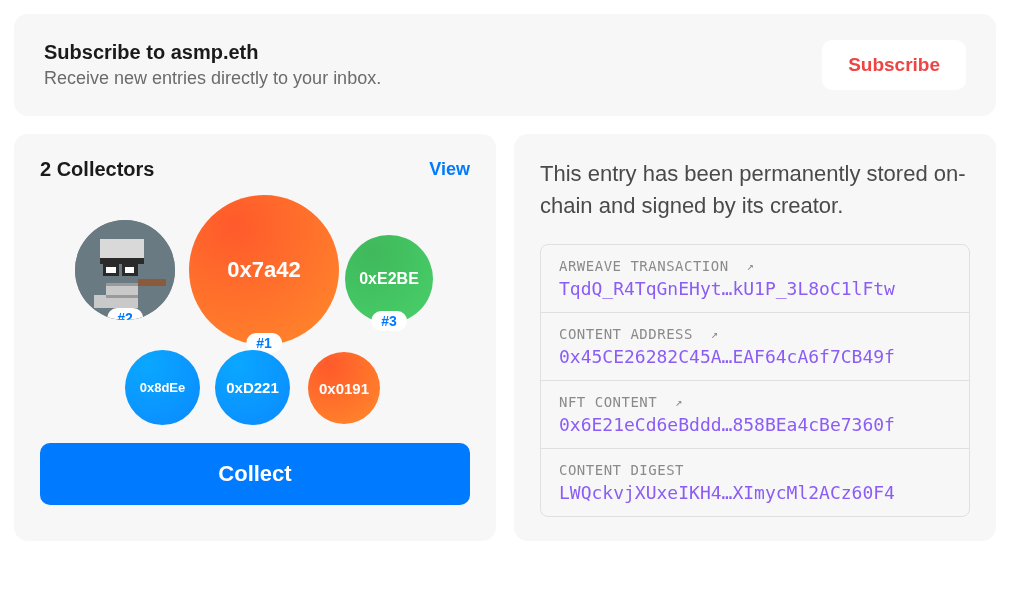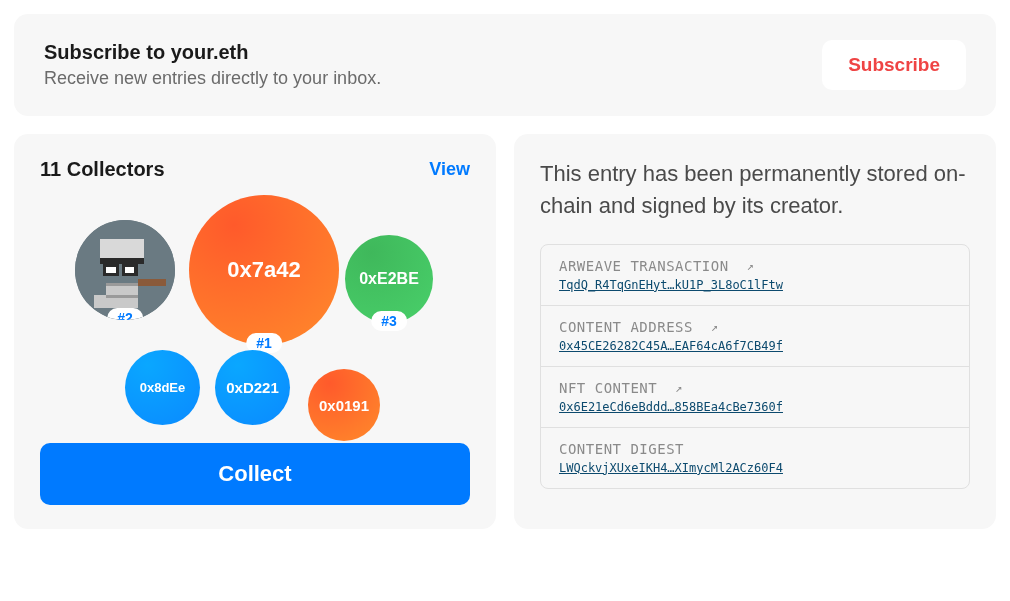--- a/index.html
+++ b/index.html
@@ -104,21 +104,21 @@
       overflow: hidden;
     }
     .bubble-green {
       width: 88px; height: 88px;
       left: 305px; top: 40px;
       background: radial-gradient(circle at 30% 20%, #3fb85b, #49d06a);
       font-size: 16px;
     }
     .bubble-blue1 { width: 75px; height: 75px; left: 85px; top: 155px; background: radial-gradient(circle at 30% 20%, #0aa7ff, #0a8aff); font-size: 13px; }
     .bubble-blue2 { width: 75px; height: 75px; left: 175px; top: 155px; background: radial-gradient(circle at 30% 20%, #0aa7ff, #0a8aff); font-size: 15px; }
-    .bubble-orange2 { width: 72px; height: 72px; left: 268px; top: 174px; background: radial-gradient(circle at 30% 20%, #ff5a2b, #ff8a2b); font-size: 15px; }
+    .bubble-orange2 { width: 72px; height: 72px; left: 268px; top: 157px; background: radial-gradient(circle at 30% 20%, #ff5a2b, #ff8a2b); font-size: 15px; }
     .collect-btn {
       width: 100%;
       background: #007aff;
       border: none;
       border-radius: 10px;
       color: #fff;
       font-size: 22px;
       font-weight: 600;
       padding: 18px 0;
       margin-top: 18px;
@@ -145,46 +145,45 @@
       font-size: 14px;
       letter-spacing: 0.5px;
       color: #8a8a8a;
       margin-bottom: 4px;
       display: flex;
       align-items: center;
       gap: 18px;
     }
     .meta-value {
       font-family: ui-monospace, SFMono-Regular, Menlo, monospace;
-      font-size: 12px;
-      color: #0c4a6e;
+      font-size: 18px;
+      color: #8b5cf6;
       white-space: nowrap;
       overflow: hidden;
       text-overflow: ellipsis;
-      text-decoration: underline;
     }
     .ext-icon { font-size: 12px; color: #8a8a8a; }
     .pixel-avatar svg { width: 100%; height: 100%; }
   </style>
 </head>
 <body>
 
 <div class="subscribe-bar">
   <div class="subscribe-text">
-    <h2>Subscribe to your.eth</h2>
+    <h2>Subscribe to asmp.eth</h2>
     <p>Receive new entries directly to your inbox.</p>
   </div>
   <button class="subscribe-btn">Subscribe</button>
 </div>
 
 <div class="bottom-row">
 
   <div class="card">
     <div class="collectors-header">
-      <h3>11 Collectors</h3>
+      <h3>2 Collectors</h3>
       <span class="view-link">View</span>
     </div>
     <div class="bubbles-area">
 
       <div class="bubble bubble-avatar pixel-avatar">
         <svg viewBox="0 0 32 32" shape-rendering="crispEdges">
           <rect width="32" height="32" fill="#6a7a82"></rect>
           <rect x="8" y="6" width="14" height="6" fill="#d9d9d9"></rect>
           <rect x="8" y="12" width="14" height="2" fill="#2a2a2a"></rect>
           <rect x="9" y="14" width="5" height="4" fill="#2a2a2a"></rect>

